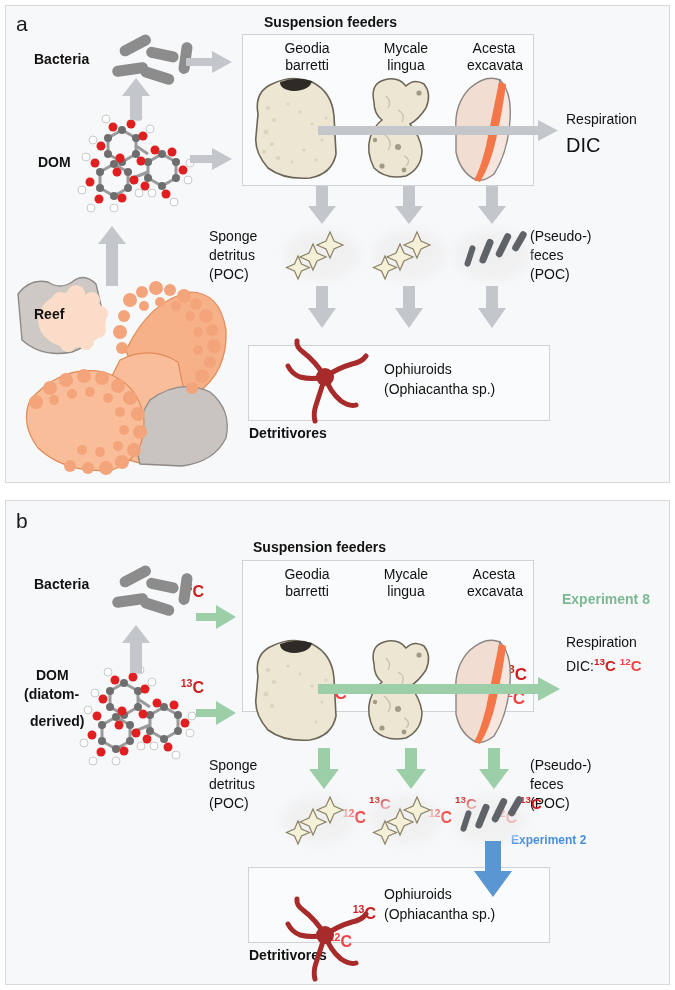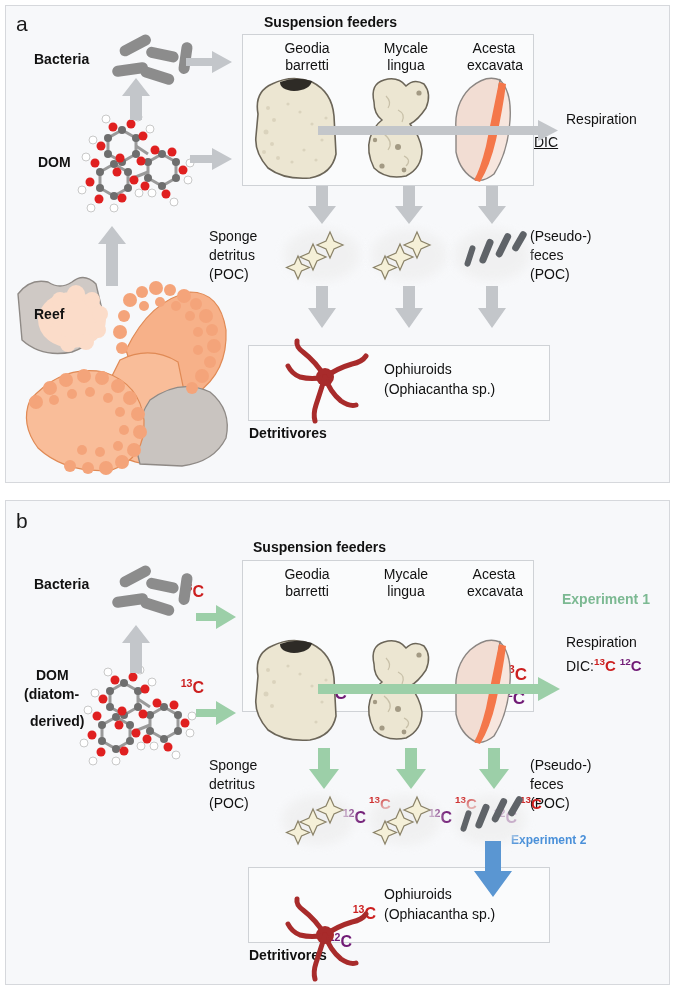--- a/index.html
+++ b/index.html
@@ -34,21 +34,21 @@
   .subbox {
     position: absolute;
     background: #fafbfc;
     border: 1px solid #cfd2d6;
   }
 
   
   .ovl { position: absolute; left:0; top:0; width: 675px; height: 990px; pointer-events: none; }
 
   .red13 { color: #cc1f1f; font-weight: bold; }
-  .blk12 { color: #701a75; font-weight: bold; }
+  .blk12 { color: #ef4444; font-weight: bold; }
   .sup { font-size: 0.66em; vertical-align: super; }
 
   .exp1 { color: #7cb992; font-weight: bold; }
   .exp2 { color: #4a90d9; font-weight: bold; }
 </style>
 </head>
 <body>
 
 <div id="root">
 
@@ -66,21 +66,21 @@
     <span class="lbl ital" style="left:369px; top:51px; font-size:14px; text-align:center; width:62px;">lingua</span>
 
     <span class="lbl ital" style="left:453px; top:34px; font-size:14px; text-align:center; width:70px;">Acesta</span>
     <span class="lbl ital" style="left:450px; top:51px; font-size:14px; text-align:center; width:78px;">excavata</span>
 
     <span class="lbl bold" style="left:28px; top:45px; font-size:14px;">Bacteria</span>
     <span class="lbl bold" style="left:32px; top:148px; font-size:14px;">DOM</span>
     <span class="lbl bold" style="left:28px; top:300px; font-size:14px; z-index:30;">Reef</span>
 
     <span class="lbl" style="left:560px; top:105px; font-size:14px;">Respiration</span>
-    <span class="lbl" style="left:528px; top:128px; font-size:14px;text-decoration:underline;">DIC</span>
+    <span class="lbl" style="left:560px; top:128px; font-size:20px;">DIC</span>
 
     <span class="lbl" style="left:203px; top:222px; font-size:14px;">Sponge</span>
     <span class="lbl" style="left:203px; top:241px; font-size:14px;">detritus</span>
     <span class="lbl" style="left:203px; top:260px; font-size:14px;">(POC)</span>
 
     <span class="lbl" style="left:524px; top:222px; font-size:14px;">(Pseudo-)</span>
     <span class="lbl" style="left:524px; top:241px; font-size:14px;">feces</span>
     <span class="lbl" style="left:524px; top:260px; font-size:14px;">(POC)</span>
 
     <div class="subbox" style="left:242px; top:339px; width:302px; height:76px;"></div>
@@ -121,21 +121,21 @@
       <span class="red13"><span class="sup">13</span><span>C</span></span><span style="display:inline-block;width:7px"></span><span class="blk12"><span class="sup">12</span><span>C</span></span>
     </span>
 
     <span class="lbl red13" style="left:468px; top:142px; font-size:17px;">
       <span class="sup">13</span><span>C</span>
     </span>
     <span class="lbl blk12" style="left:466px; top:166px; font-size:17px;">
       <span class="sup">12</span><span>C</span>
     </span>
 
-    <span class="lbl exp1" style="left:556px; top:90px; font-size:14px;">Experiment 1</span>
+    <span class="lbl exp1" style="left:556px; top:90px; font-size:14px;">Experiment 8</span>
     <span class="lbl exp2" style="left:505px; top:332px; font-size:12px;">Experiment 2</span>
 
     <span class="lbl" style="left:560px; top:133px; font-size:14px;">Respiration</span>
     <span class="lbl" style="left:560px; top:155px; font-size:14px;"><span>DIC:</span><span class="red13" style="font-size:15px;"><span class="sup">13</span><span>C</span></span><span style="display:inline-block;width:4px"></span><span class="blk12" style="font-size:15px;"><span class="sup">12</span><span>C</span></span></span>
 
     <span class="lbl" style="left:203px; top:256px; font-size:14px;">Sponge</span>
     <span class="lbl" style="left:203px; top:275px; font-size:14px;">detritus</span>
     <span class="lbl" style="left:203px; top:294px; font-size:14px;">(POC)</span>
 
     <span class="lbl" style="left:524px; top:256px; font-size:14px;">(Pseudo-)</span>

